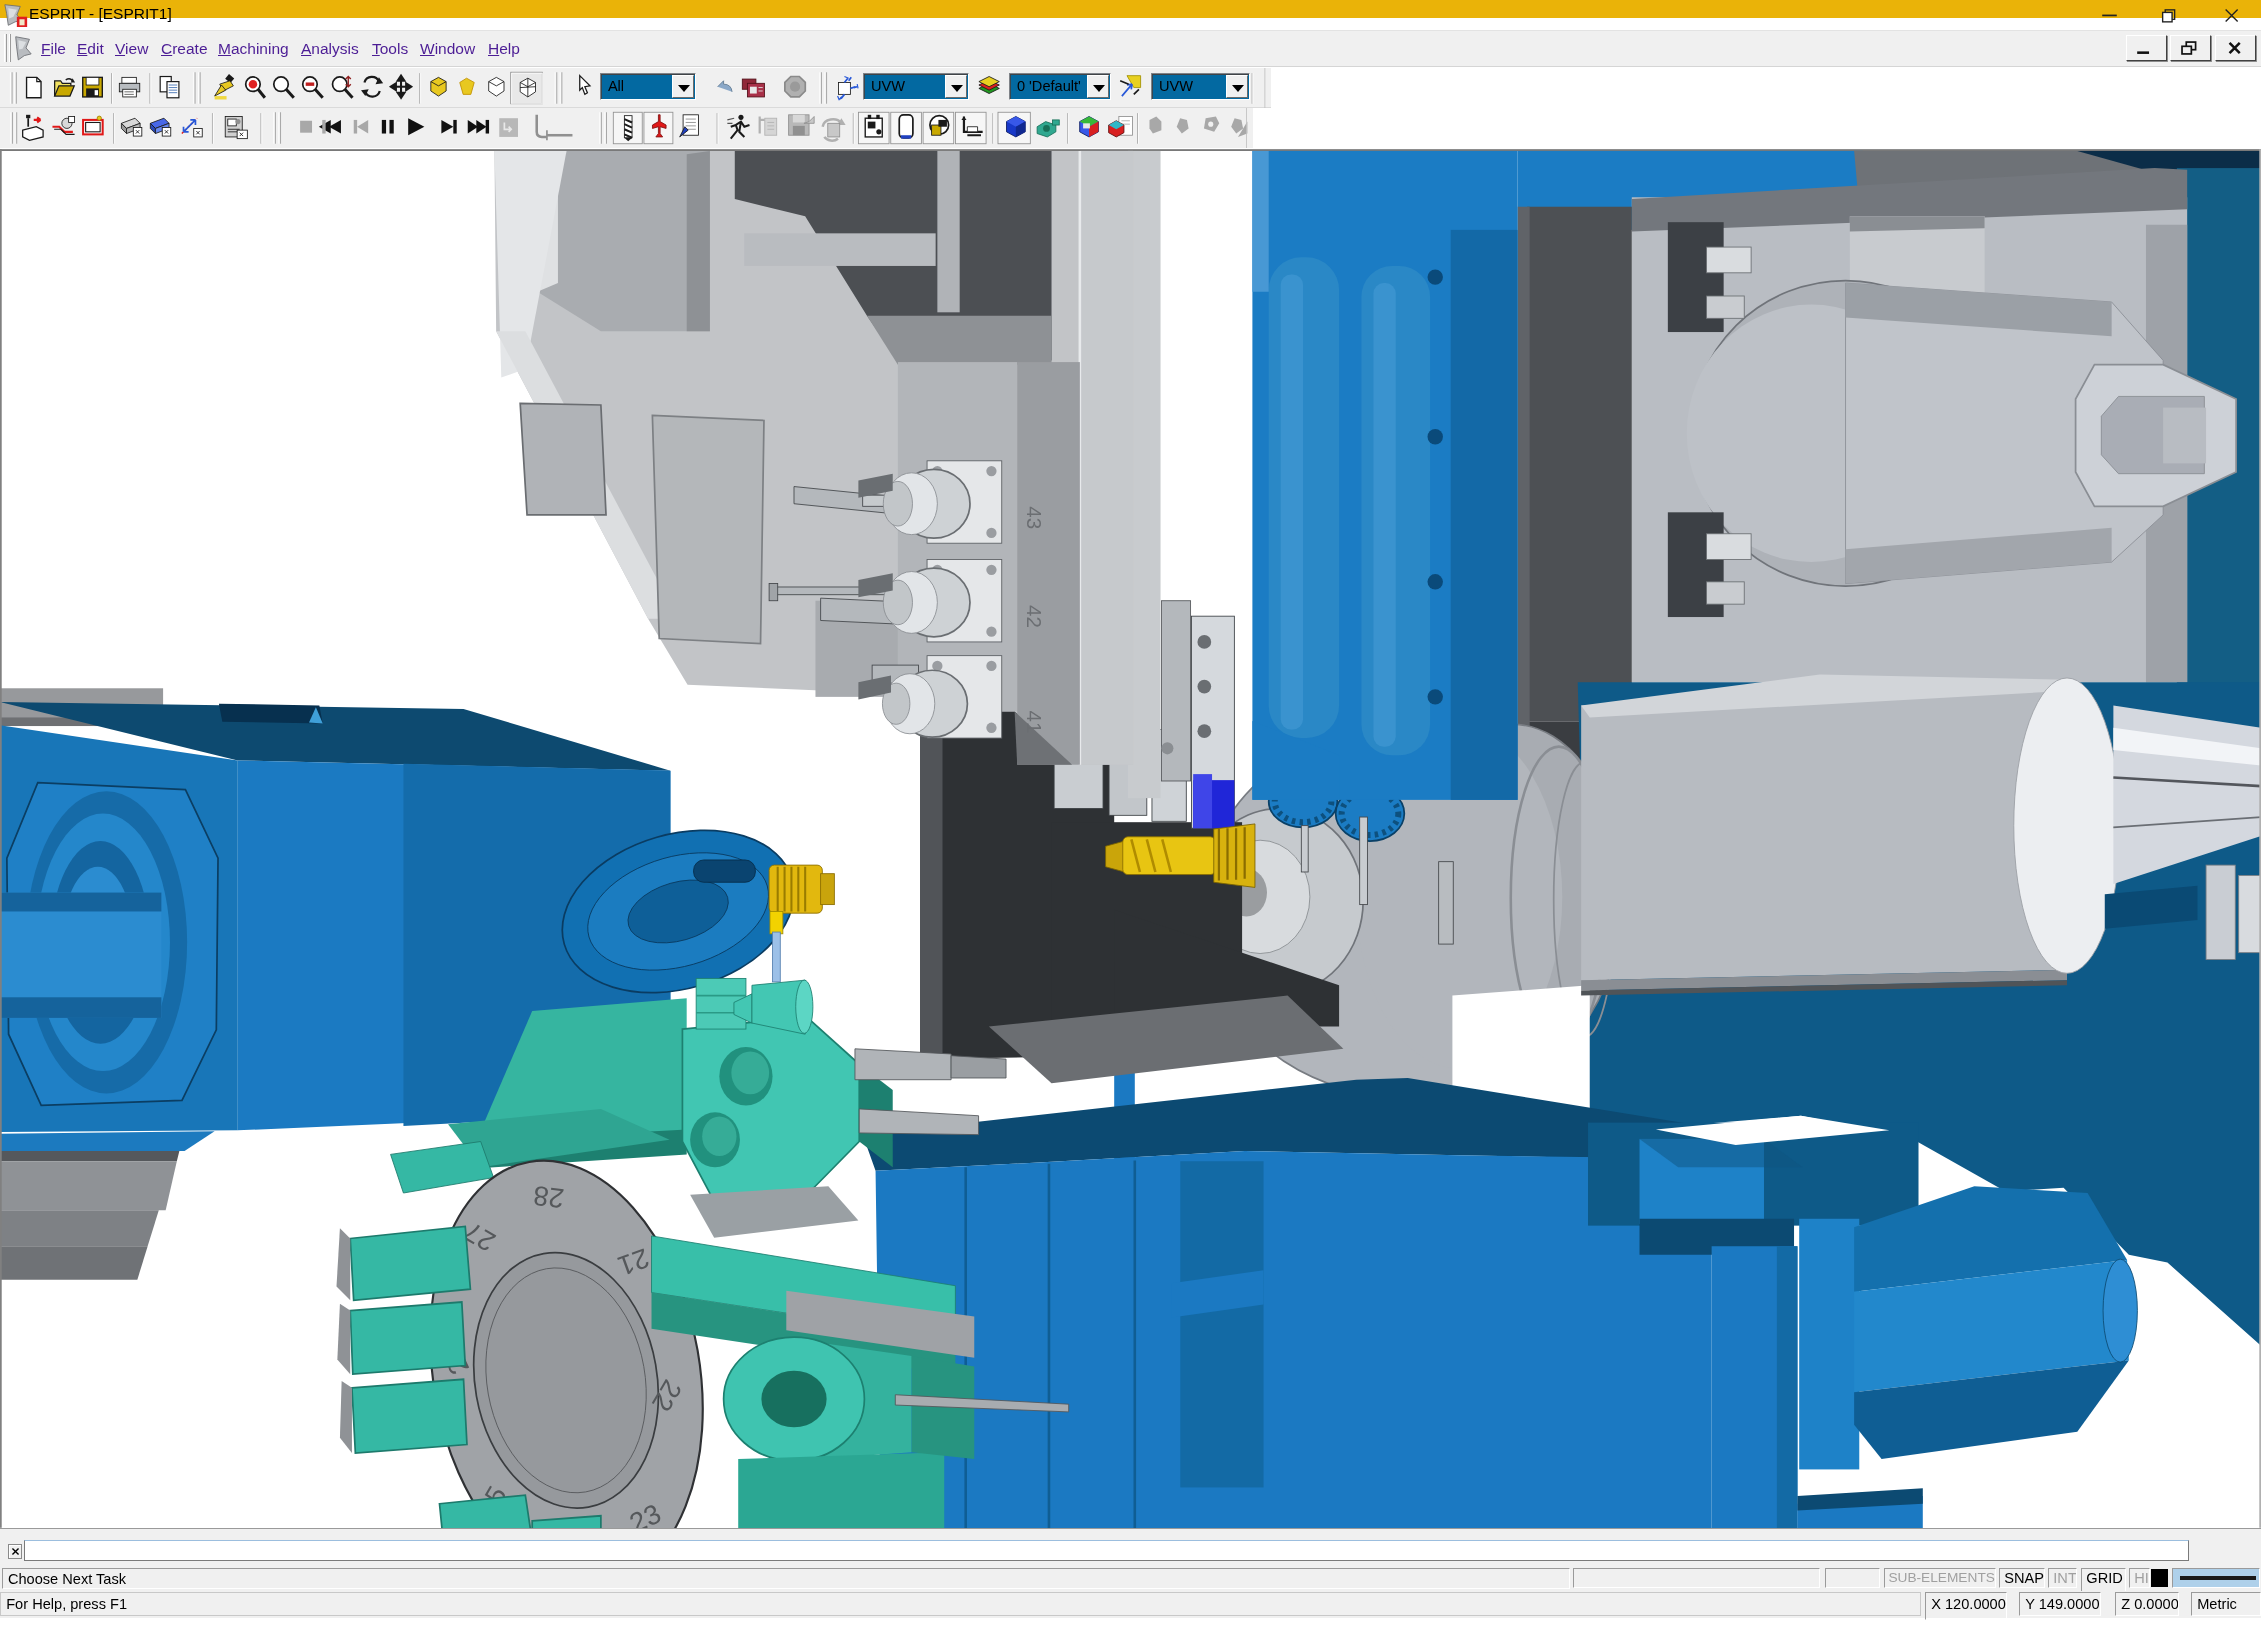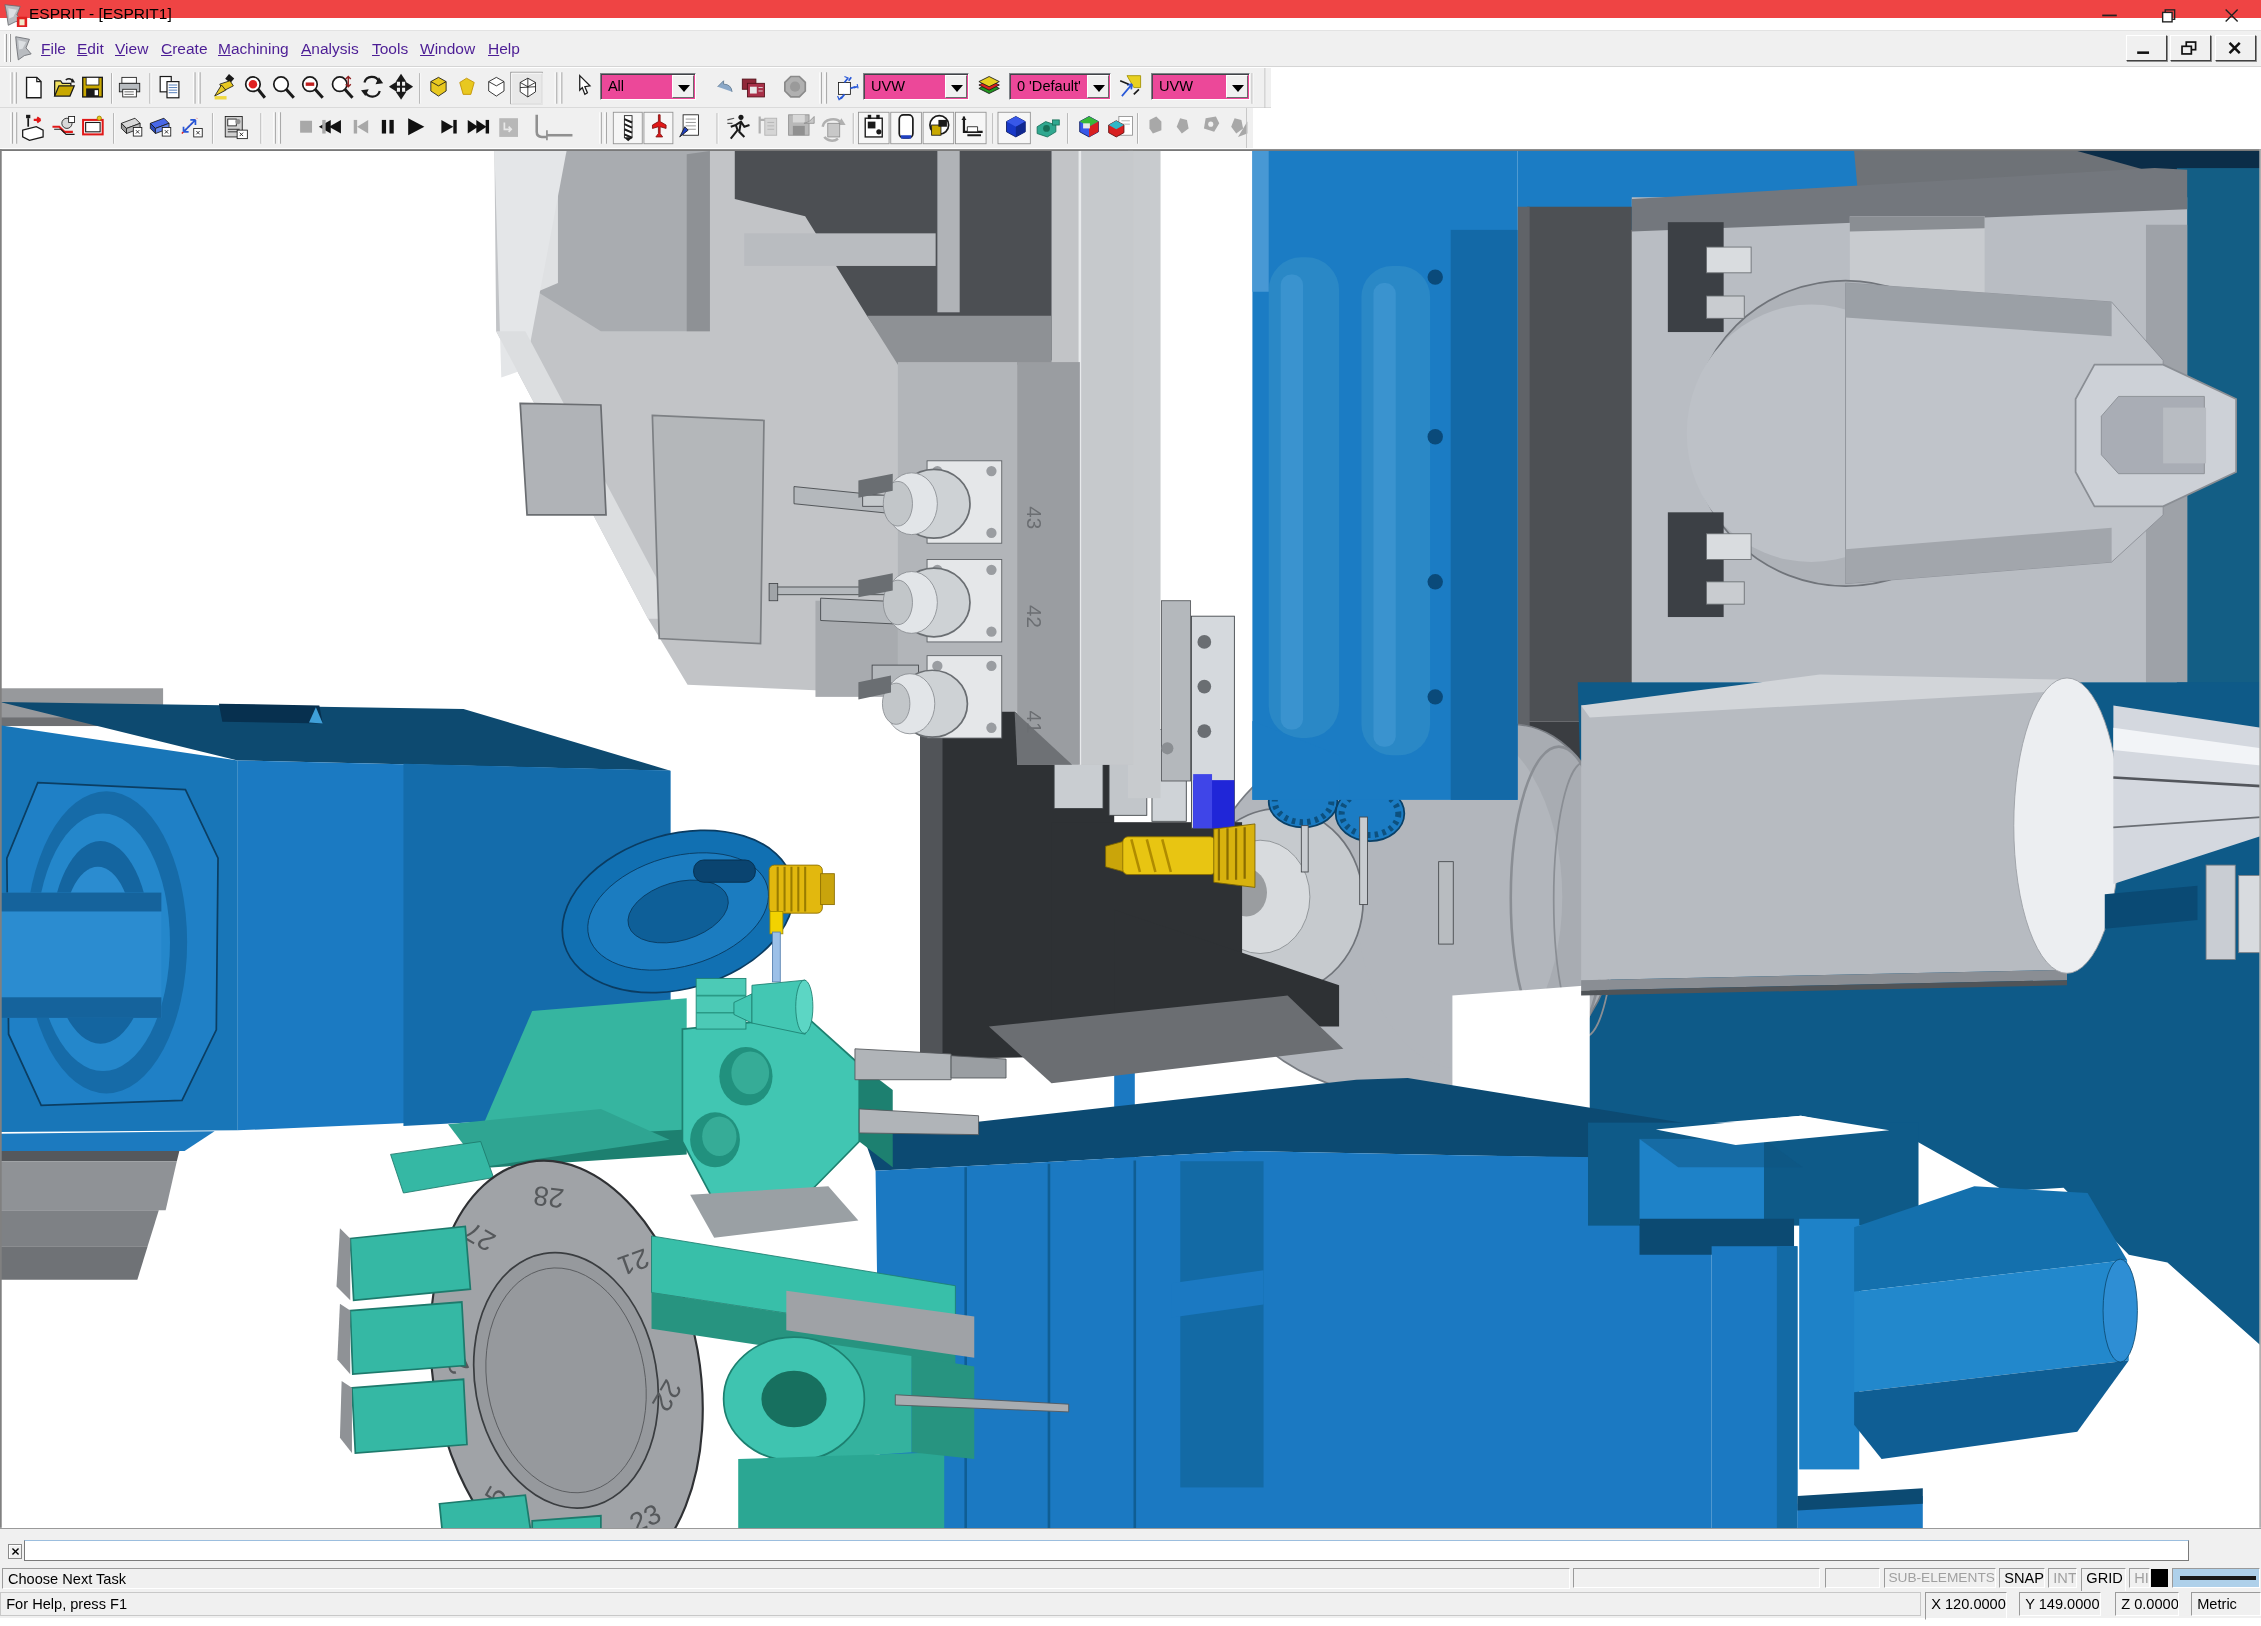--- a/index.html
+++ b/index.html
@@ -1,22 +1,22 @@
 <!DOCTYPE html>
 <html style="font-size:13.7px"><head><meta charset="utf-8"><style>
 *{margin:0;padding:0;box-sizing:border-box}
 html,body{width:2261px;height:1627px;background:#fff;font-family:"Liberation Sans",sans-serif;overflow:hidden;position:relative}
 .abs{position:absolute}
-.titlebar{left:0;top:0;width:2261px;height:18px;background:#ef4444}
+.titlebar{left:0;top:0;width:2261px;height:18px;background:#eab308}
 .titletext{left:29px;top:5.2px;font-size:15.5px;color:#000}
 .menubar{left:0;top:30px;width:2261px;height:37px;background:#f0f0f0;border-top:0.9px solid #e3e3e3;border-bottom:0.9px solid #d5d5d5}
 .menuitem{position:absolute;top:9.4px;font-size:15.5px;color:#4c1d95}
 .tb{background:#f0f0f0}
 .grip{position:absolute;width:2.6px;border-left:0.9px solid #fff;border-right:0.9px solid #9b9b9b}
-.combo{position:absolute;height:27px;background:#ec4899;border:1.7px solid #7f8388;border-right-color:#fff;border-bottom-color:#fff;box-shadow:inset 0.9px 0.9px 0 #404448}
+.combo{position:absolute;height:27px;background:#0369a1;border:1.7px solid #7f8388;border-right-color:#fff;border-bottom-color:#fff;box-shadow:inset 0.9px 0.9px 0 #404448}
 .combo .txt{position:absolute;left:6.9px;top:4.3px;font-size:14.6px;color:#000}
 .combo .btn{position:absolute;right:0.9px;top:0.9px;bottom:0.9px;width:22px;background:#f0f0f0;border:0.9px solid #fff;border-right-color:#6a6a6a;border-bottom-color:#6a6a6a}
 .combo .btn:after{content:"";position:absolute;left:5.2px;top:9.4px;border:6px solid transparent;border-top:7.7px solid #000}
 .wbtn{position:absolute;top:4.3px;width:41px;height:26px;background:#f0f0f0;border:0.9px solid #fff;border-right-color:#404040;border-bottom-color:#404040;box-shadow:0.9px 0.9px 0 #808080}
 .statusrow{left:0;width:2261px;background:#f0f0f0;position:absolute}
 .panel{position:absolute;border:0.9px solid #9a9a9a;border-right-color:#fff;border-bottom-color:#fff;font-size:14.6px;color:#000;white-space:nowrap;overflow:hidden}
 </style></head><body>
 <div class="abs titlebar">
  <svg class="abs" style="left:2.6px;top:3.4px" width="26" height="24" viewBox="0 0 30 28">
   <polygon points="2,2 20,4 16,14 22,20 14,22 6,26 4,12" fill="#b9bcc0" stroke="#6a6d71"></polygon>

